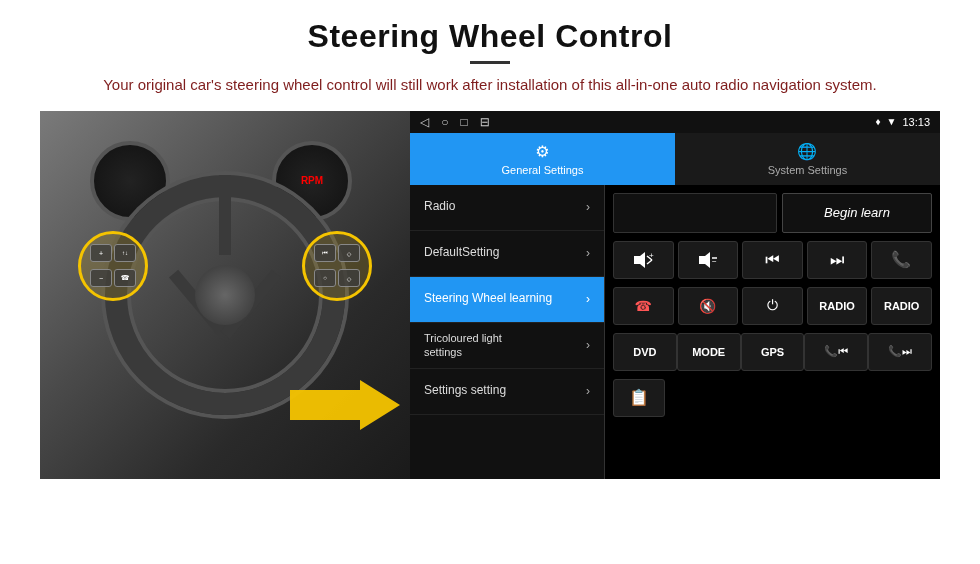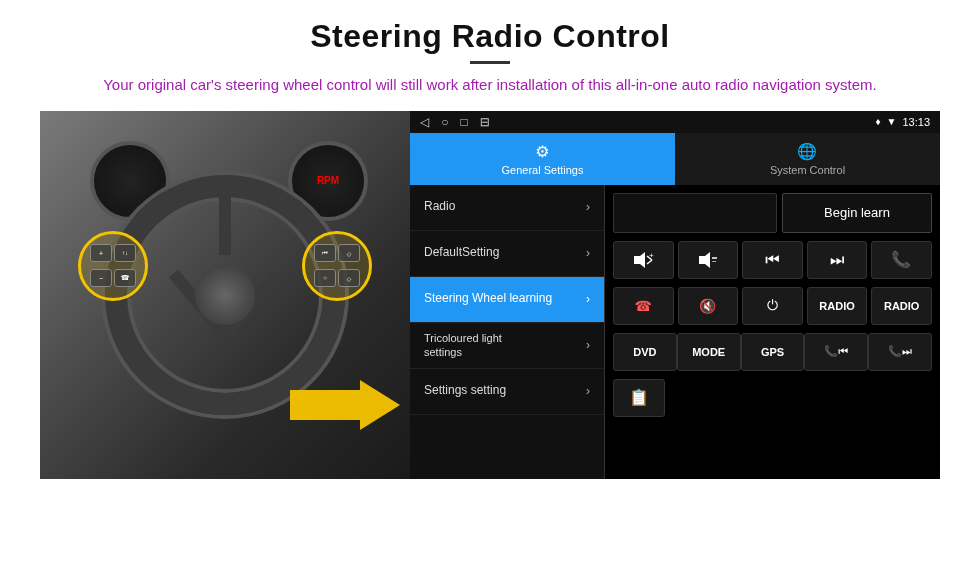--- a/index.html
+++ b/index.html
@@ -30,21 +30,21 @@
 
     .title-divider {
       width: 40px;
       height: 3px;
       background: #333;
       margin: 6px auto 10px auto;
     }
 
     .subtitle {
       font-size: 15px;
-      color: #a21caf;
+      color: #7f1d1d;
       text-align: center;
       max-width: 820px;
       margin: 0 auto 14px auto;
       line-height: 1.5;
     }
 
     .content-area {
       display: flex;
       width: 100%;
       height: 368px;
@@ -287,20 +287,21 @@
       display: flex;
       flex-direction: column;
       gap: 8px;
     }
 
     
     .top-row {
       display: flex;
       gap: 5px;
       height: 40px;
+      font-style: italic;
     }
 
     .empty-box {
       flex: 1;
       background: #111;
       border: 1px solid #333;
       border-radius: 2px;
     }
 
     .begin-learn-btn {
@@ -362,21 +363,21 @@
     }
 
     .last-row .ctrl-btn {
       width: 52px;
       flex: 0 0 52px;
     }
 
     .speedometer {
       position: absolute;
       top: 30px;
-      right: 42px;
+      right: 58px;
       width: 80px;
       height: 80px;
       border-radius: 50%;
       border: 4px solid #555;
       background: radial-gradient(circle, #222, #111);
       display: flex;
       align-items: center;
       justify-content: center;
       color: #f00;
       font-size: 18px;
@@ -393,21 +394,21 @@
       background: radial-gradient(circle, #222, #111);
     }
 
   </style>
 </head>
 <body>
 
 <div class="page-container">
 
   <div class="title-section">
-    <h1 class="main-title">Steering Radio Control</h1>
+    <h1 class="main-title">Steering Wheel Control</h1>
     <div class="title-divider"></div>
     <p class="subtitle">Your original car's steering wheel control will still work after installation of this all-in-one auto radio navigation system.</p>
   </div>
 
   <div class="content-area">
 
     <div class="steering-img">
       <div class="sw-bg">
 
         <div class="speedometer2"></div>
@@ -461,21 +462,21 @@
         </div>
       </div>
 
       <div class="tab-bar">
         <div class="tab active">
           <span class="tab-icon">⚙</span>
           <span>General Settings</span>
         </div>
         <div class="tab">
           <span class="tab-icon">🌐</span>
-          <span>System Control</span>
+          <span>System Settings</span>
         </div>
       </div>
 
       <div class="android-main">
 
         <div class="menu-list">
           <div class="menu-item">
             <span class="menu-item-text">Radio</span>
             <span class="chevron">›</span>
           </div>

